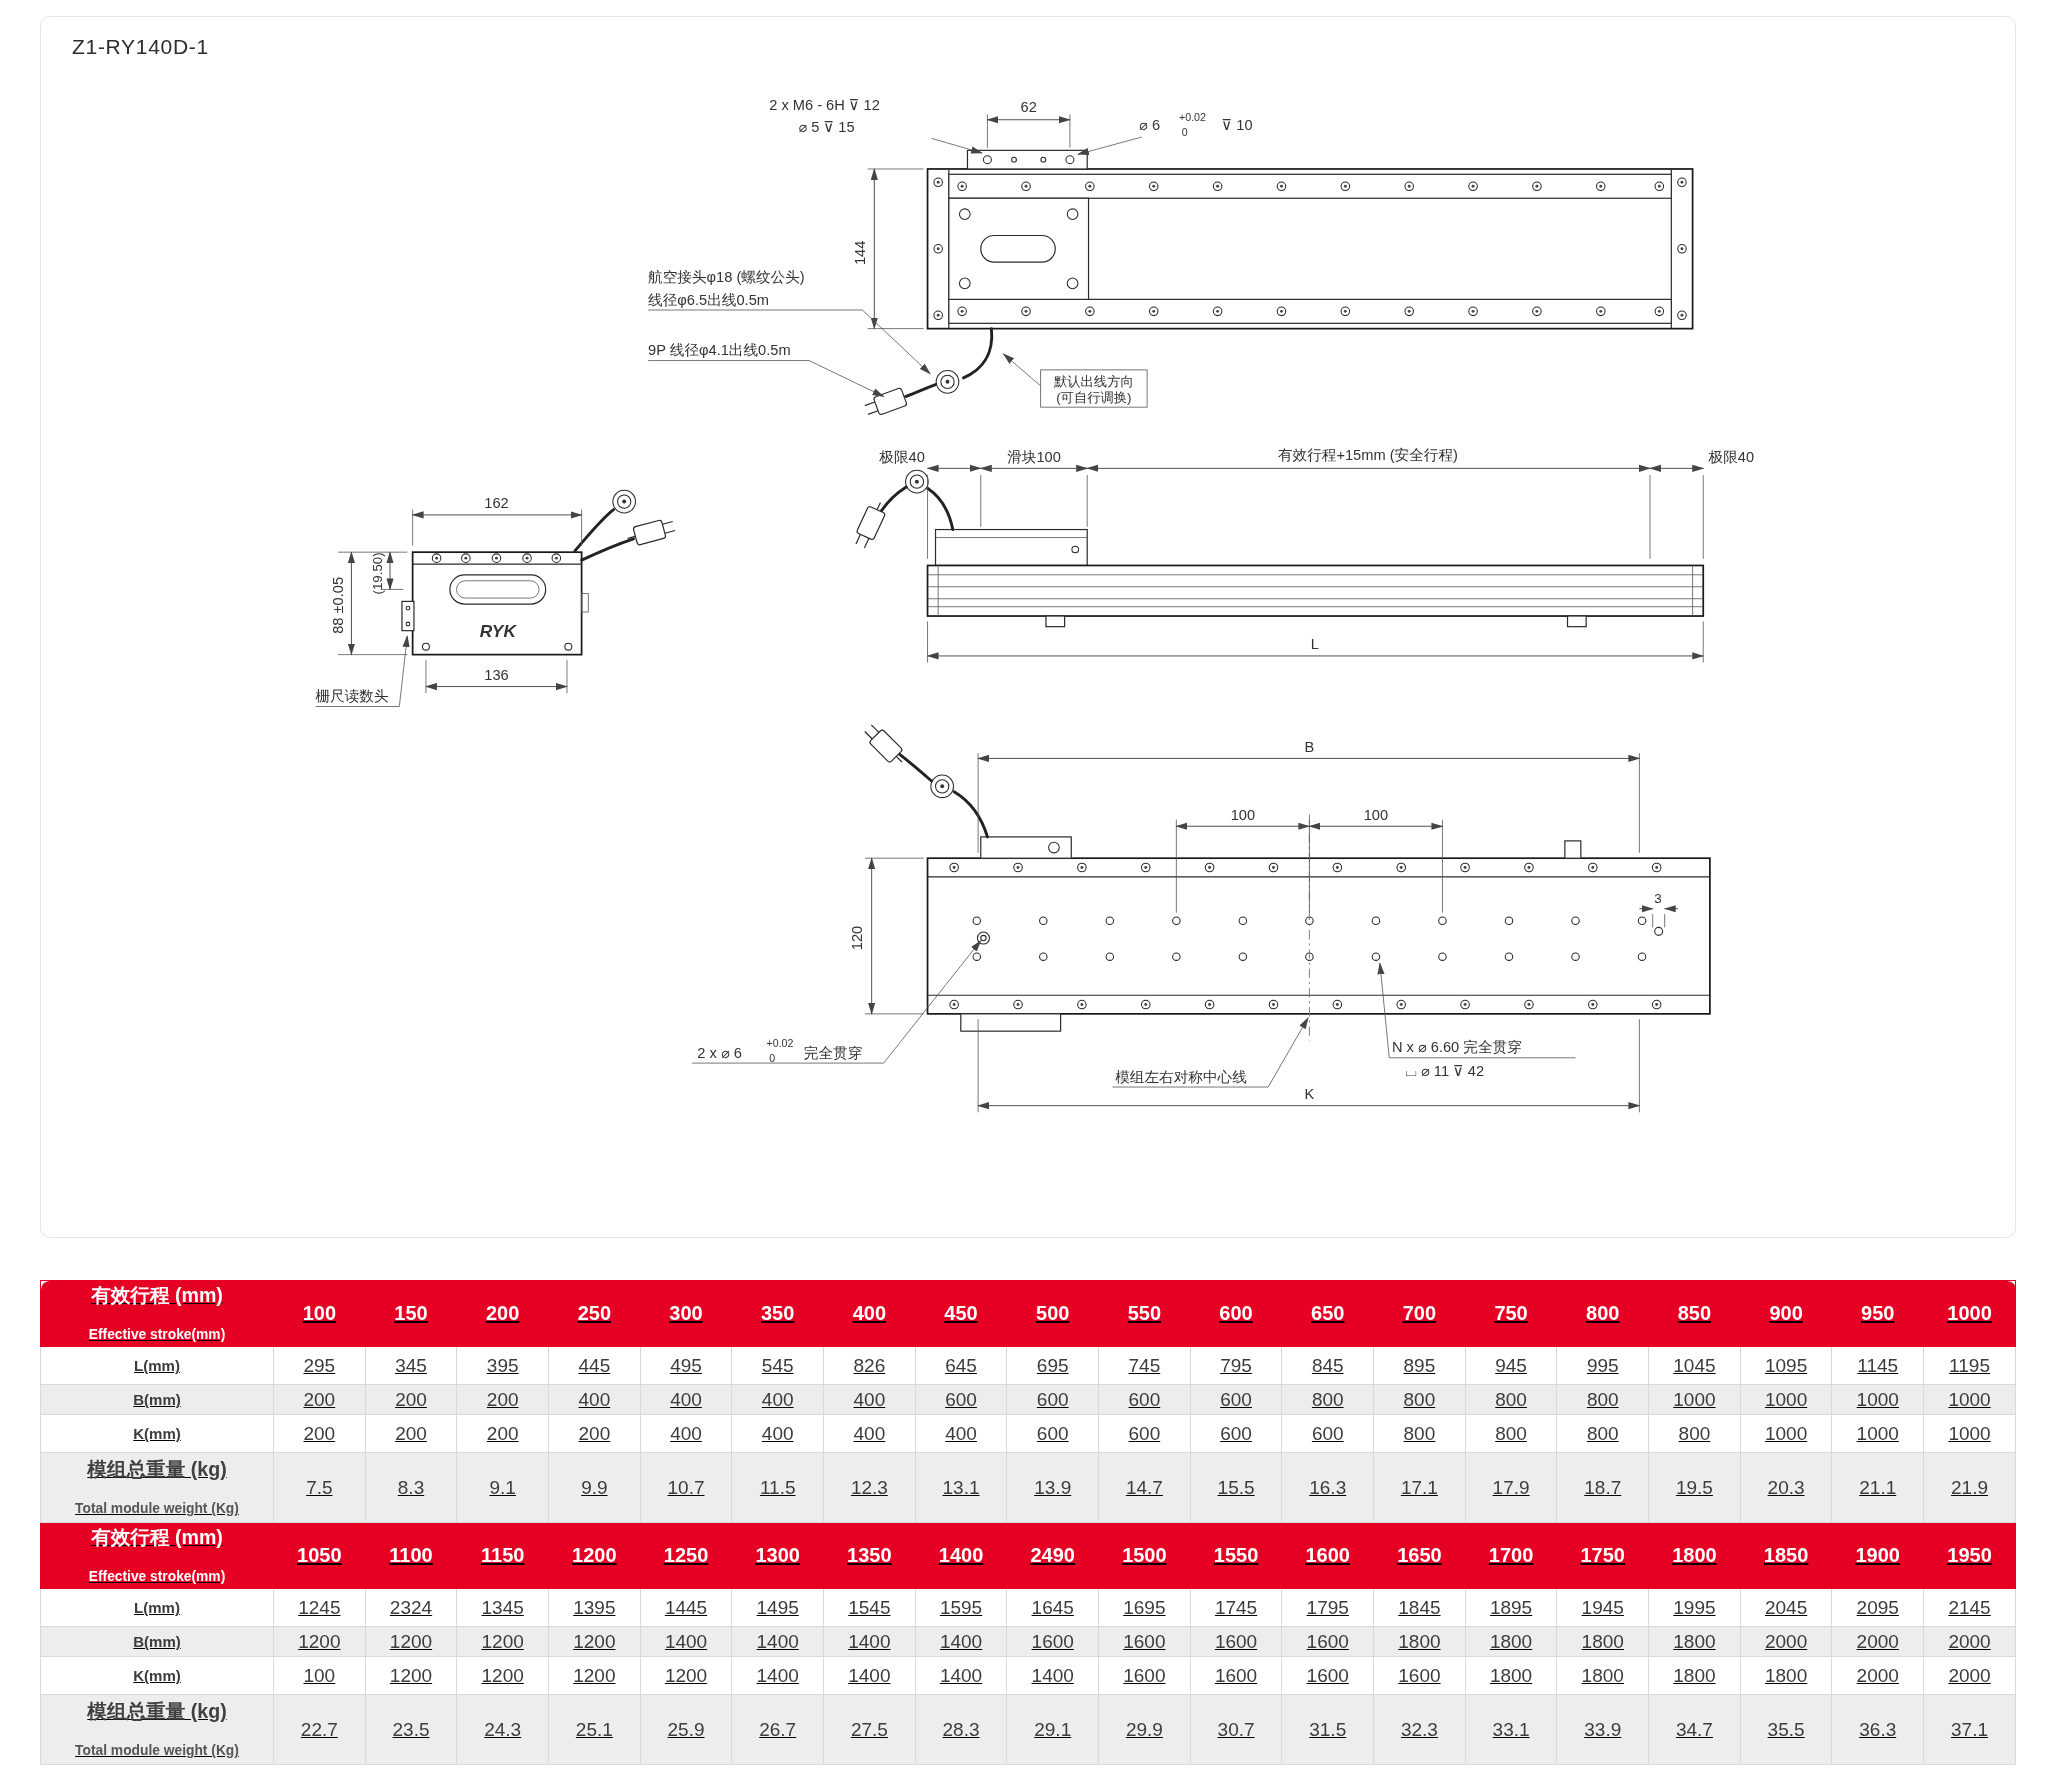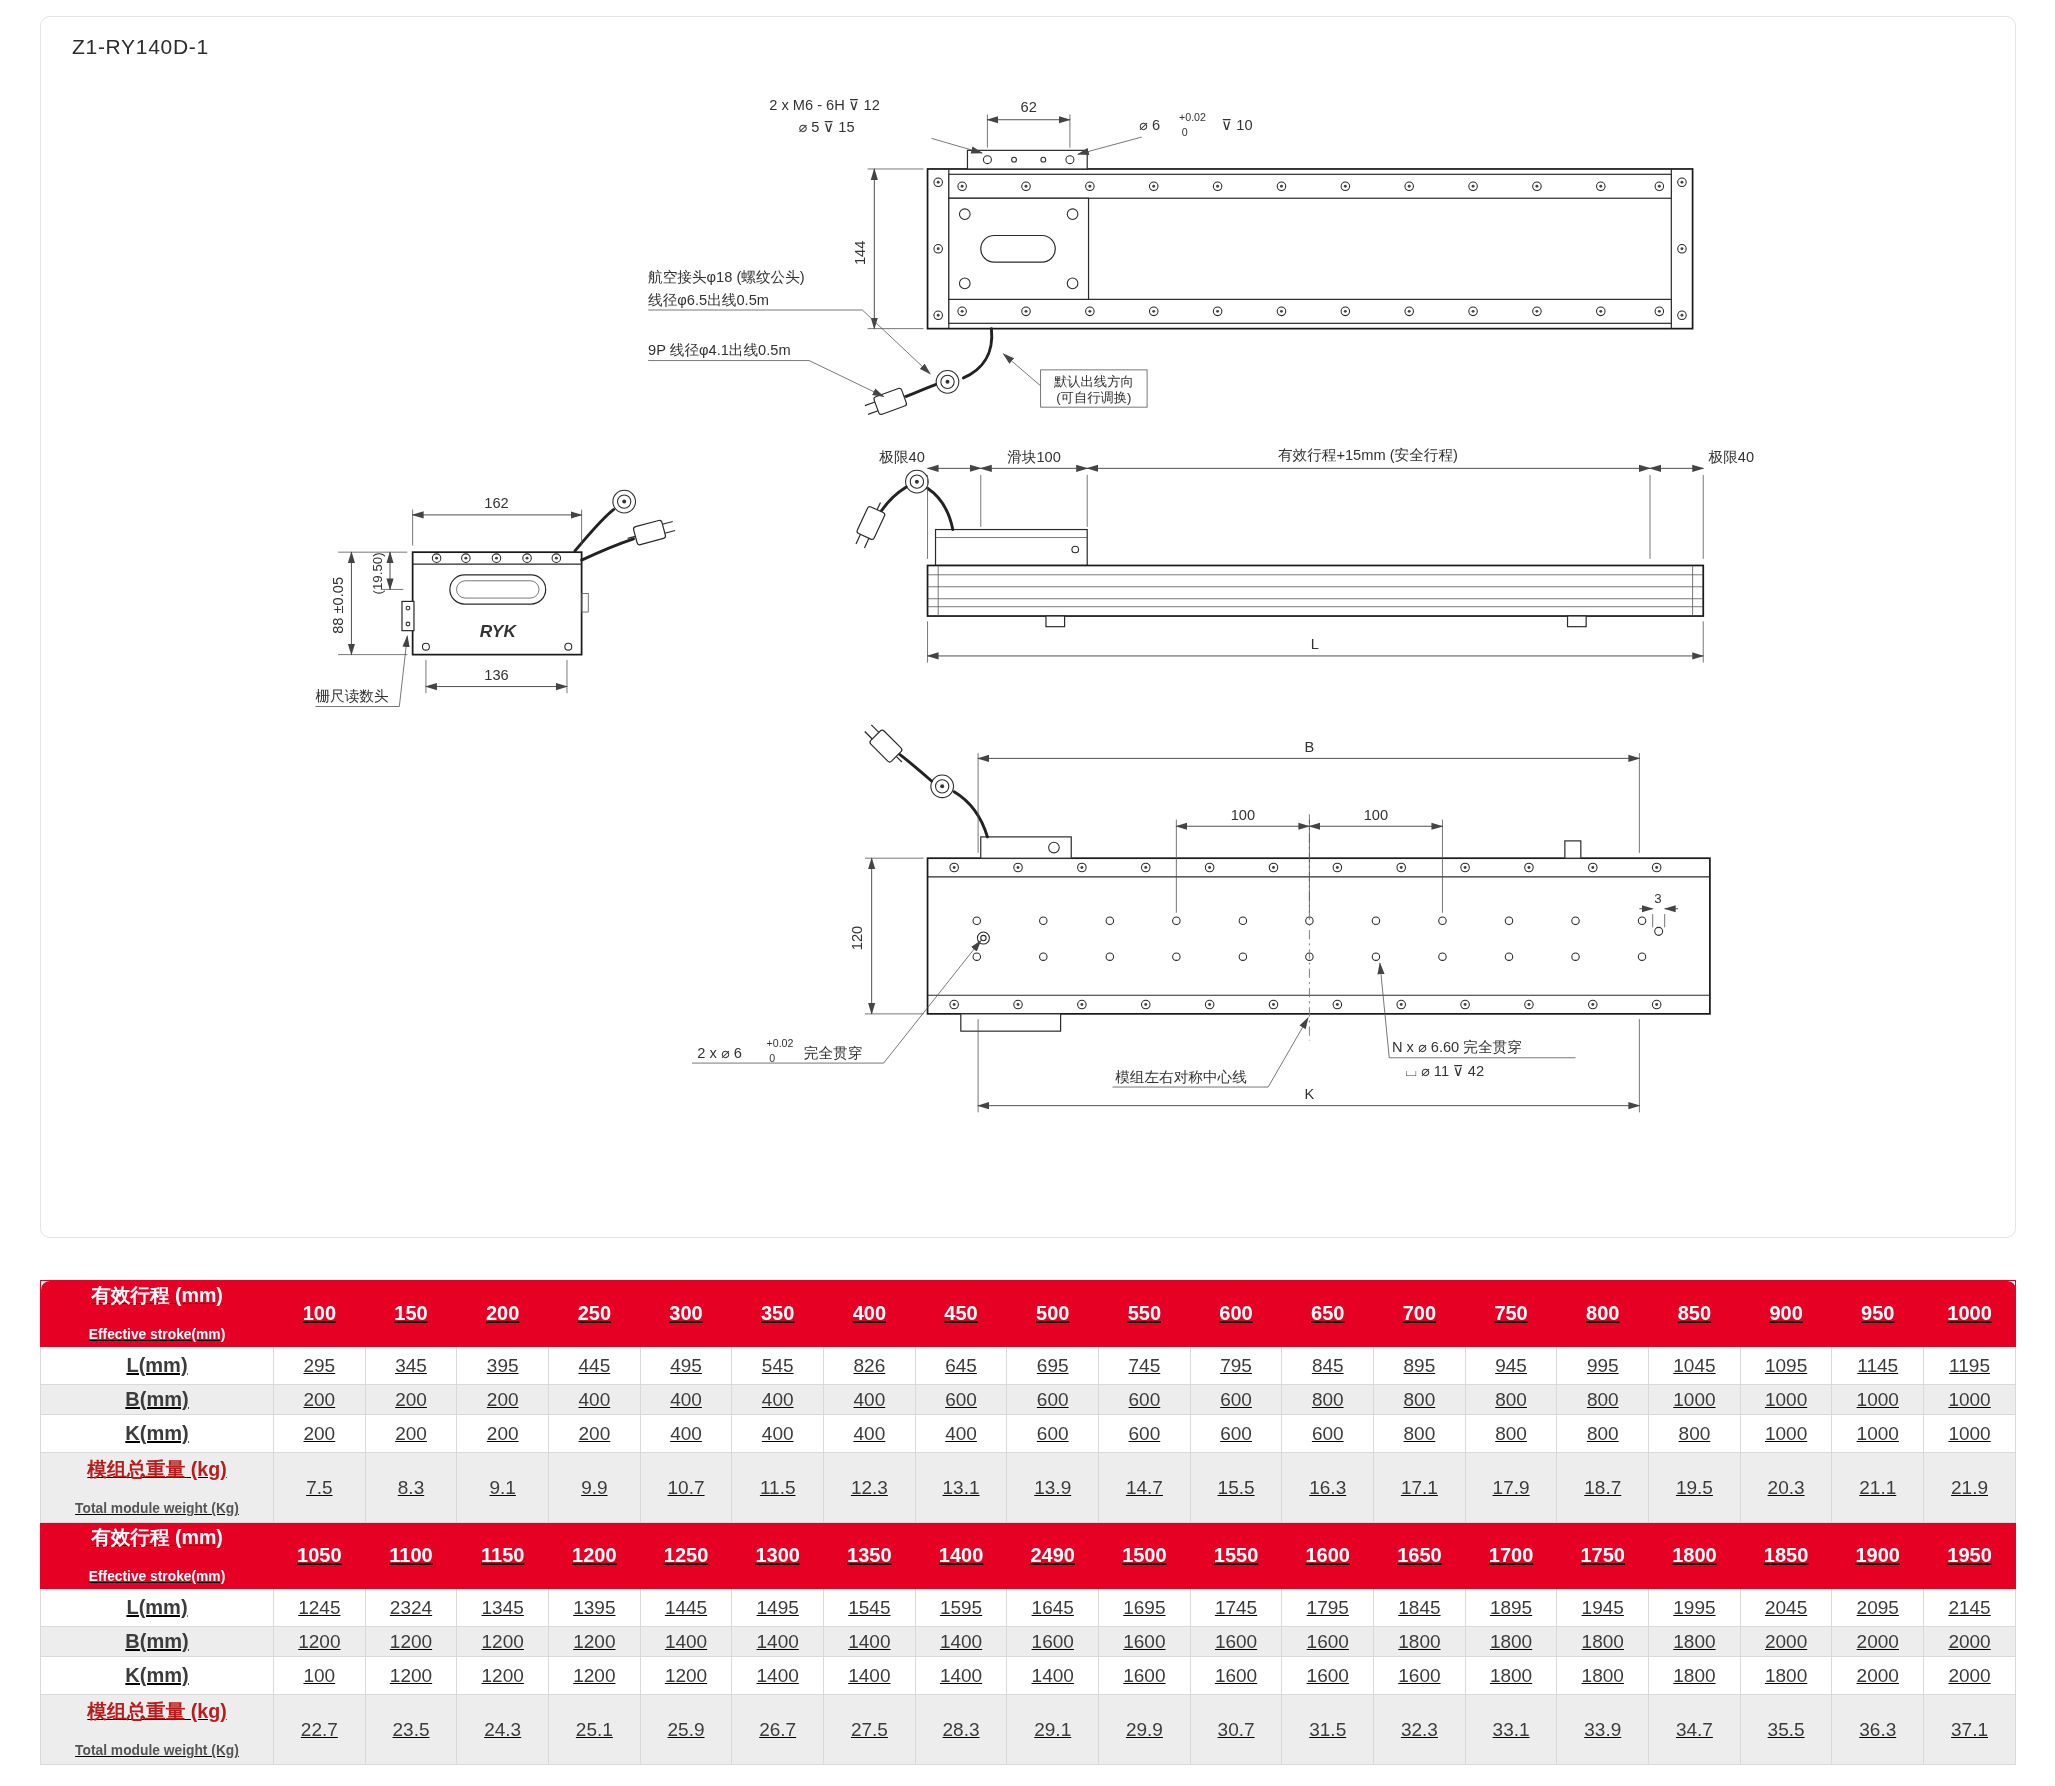--- a/index.html
+++ b/index.html
@@ -31,24 +31,24 @@
   table { border-collapse:collapse; width:100%; table-layout:fixed; }
   th,td { text-align:center; vertical-align:middle; border:0.7px solid #d9d9d9; padding:0 2.9px; }
   td { font-size:19px; color:#3c3c3c; }
   tr.header       { height:66px; }
   tr.header th, tr.header td { background:var(--accent,#e60024); color:#fff;
                                border-color:var(--accent,#e60024); }
   tr.header td    { font-size:20px; font-weight:bold; }
   tr.plain        { height:38px; background:#ffffff; }
   tr.alt          { height:30px; background:#ededed; }
   tr.tall         { height:70px; }
-  .lbl-zh { font-size:19.6px; font-weight:bold; color:#b91c1c; line-height:1.25; }
+  .lbl-zh { font-size:19.6px; font-weight:bold; color:#404040; line-height:1.25; }
   .lbl-en { font-size:13.8px; color:#555; line-height:1.2; margin-top:19px;text-align:center; }
   tr.header .lbl-zh, tr.header .lbl-en { color:#fff; }
-  .lbl-one { font-size:20px; color:#3c3c3c; }
+  .lbl-one { font-size:15px; color:#3c3c3c; }
   tr.header:first-child th { border-top-left-radius:8.7px; }
   tr.header:first-child td:last-child { border-top-right-radius:8.7px; }
 </style>
 </head>
 <body style="--accent: #e60024;">
 
 <div class="frame"></div>
 <div class="page-title">Z1-RY140D-1</div>
 
 <svg class="drawing-svg" viewBox="0 0 1545 950" xmlns="http://www.w3.org/2000/svg">

